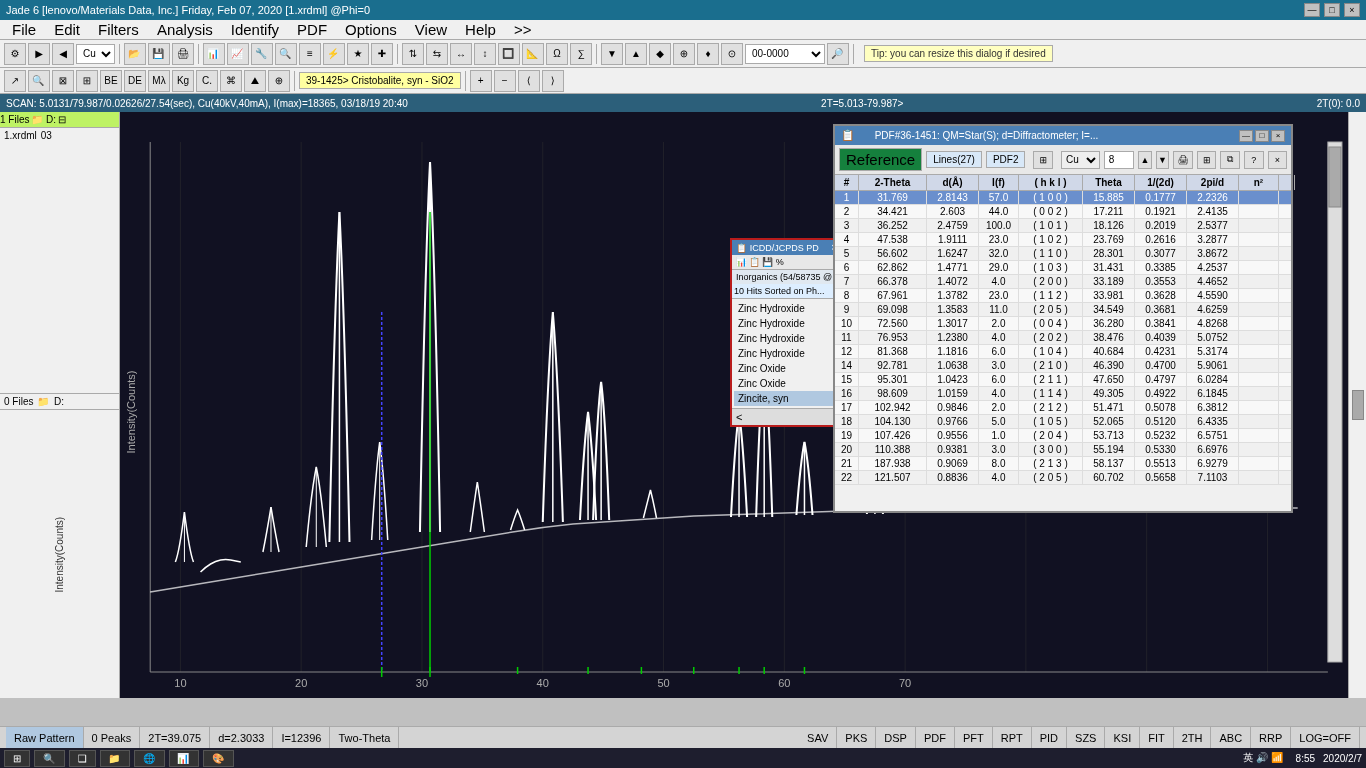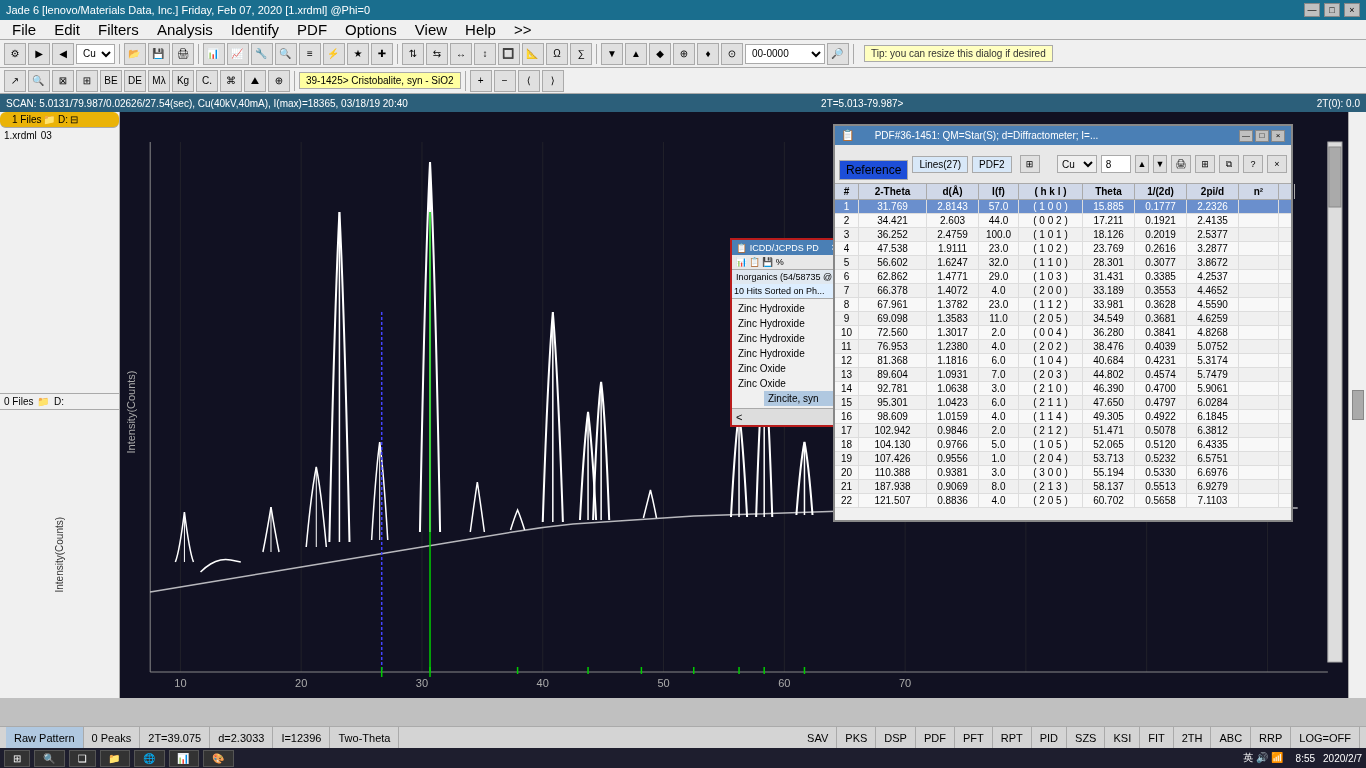--- a/index.html
+++ b/index.html
@@ -81,28 +81,27 @@
       background: #f0f0f0;
       border-right: 1px solid #aaa;
       display: flex;
       flex-direction: column;
     }
     #files-section {
       border-bottom: 1px solid #aaa;
       flex: 1;
     }
     #files-header {
-      background: #eab308;
-      padding: 2px 12px;
+      background: #bef264;
+      padding: 2px 0;
       font-size: 10px;
       display: flex;
       align-items: center;
       gap: 2px;
       border-bottom: 1px solid #aaa;
-      border-radius: 6px;
     }
     .file-item {
       padding: 2px 4px;
       font-size: 10px;
       cursor: pointer;
       display: flex;
       gap: 4px;
     }
 
     
@@ -188,21 +187,21 @@
     }
     #pdf-popup-body {
       padding: 2px;
     }
     .pdf-list-item {
       padding: 2px 4px;
       font-size: 10px;
       cursor: pointer;
       white-space: nowrap;
     }
-    .pdf-list-item.selected { background: #b0c8e0; margin-left: 30px; }
+    .pdf-list-item.selected { background: #b0c8e0; }
 
     
     #pdf-dialog {
       position: absolute;
       left: 833px;
       top: 124px;
       width: 460px;
       background: #f0f0f0;
       border: 2px solid #888;
       z-index: 20;
@@ -534,21 +533,21 @@
       <span>📋</span>
       <span style="font-size:10px; flex:1; margin-left:20px;">PDF#36-1451: QM=Star(S); d=Diffractometer; I=...</span>
       <div style="display:flex; gap:2px;">
         <div style="width:14px;height:12px;background:#c0c0c0;border:1px solid #888;display:flex;align-items:center;justify-content:center;font-size:8px;color:#000;">—</div>
         <div style="width:14px;height:12px;background:#c0c0c0;border:1px solid #888;display:flex;align-items:center;justify-content:center;font-size:8px;color:#000;">□</div>
         <div style="width:14px;height:12px;background:#c0c0c0;border:1px solid #888;display:flex;align-items:center;justify-content:center;font-size:8px;color:#000;">×</div>
       </div>
     </div>
 
     <div id="pdf-dialog-toolbar">
-      <span style="padding:2px 6px;background:#1d4ed8;border:1px solid #aaa;font-size:12px;cursor:pointer;margin-top:12px;">Reference</span>
+      <span style="padding:2px 6px;background:#15803d;border:1px solid #aaa;font-size:15px;cursor:pointer;">Reference</span>
       <span style="padding:2px 6px;background:#d8e8f8;border:1px solid #aaa;font-size:10px;cursor:pointer;">Lines(27)</span>
       <span style="padding:2px 6px;background:#d8e8f8;border:1px solid #aaa;font-size:10px;cursor:pointer;">PDF2</span>
       <div style="width:20px;height:18px;background:#e0e0e0;border:1px solid #aaa;display:flex;align-items:center;justify-content:center;font-size:9px;margin-left:4px;">⊞</div>
       <div style="flex:1;"></div>
       <select style="height:18px;font-size:10px;border:1px solid #aaa;width:40px;">
         <option>Cu</option>
       </select>
       <input type="number" value="8" style="width: 30px; height: 18px; font-size: 10px; border: 1px solid rgb(170, 170, 170); text-align: center;">
       <div style="width:14px;height:18px;background:#e0e0e0;border:1px solid #aaa;display:flex;align-items:center;justify-content:center;font-size:9px;">▲</div>
       <div style="width:14px;height:18px;background:#e0e0e0;border:1px solid #aaa;display:flex;align-items:center;justify-content:center;font-size:9px;">▼</div>
@@ -696,31 +695,20 @@
         </div>
         <div class="pdf-row">
           <div class="pdf-td">12</div>
           <div class="pdf-td">81.368</div>
           <div class="pdf-td">1.1816</div>
           <div class="pdf-td">6.0</div>
           <div class="pdf-td">( 1 0 4 )</div>
           <div class="pdf-td">40.684</div>
           <div class="pdf-td">0.4231</div>
           <div class="pdf-td">5.3174</div>
-          <div class="pdf-td"></div>
-        </div>
-        <div class="pdf-row">
-          <div class="pdf-td">13</div>
-          <div class="pdf-td">89.604</div>
-          <div class="pdf-td">1.0931</div>
-          <div class="pdf-td">7.0</div>
-          <div class="pdf-td">( 2 0 3 )</div>
-          <div class="pdf-td">44.802</div>
-          <div class="pdf-td">0.4574</div>
-          <div class="pdf-td">5.7479</div>
           <div class="pdf-td"></div>
         </div>
         <div class="pdf-row">
           <div class="pdf-td">14</div>
           <div class="pdf-td">92.781</div>
           <div class="pdf-td">1.0638</div>
           <div class="pdf-td">3.0</div>
           <div class="pdf-td">( 2 1 0 )</div>
           <div class="pdf-td">46.390</div>
           <div class="pdf-td">0.4700</div>

